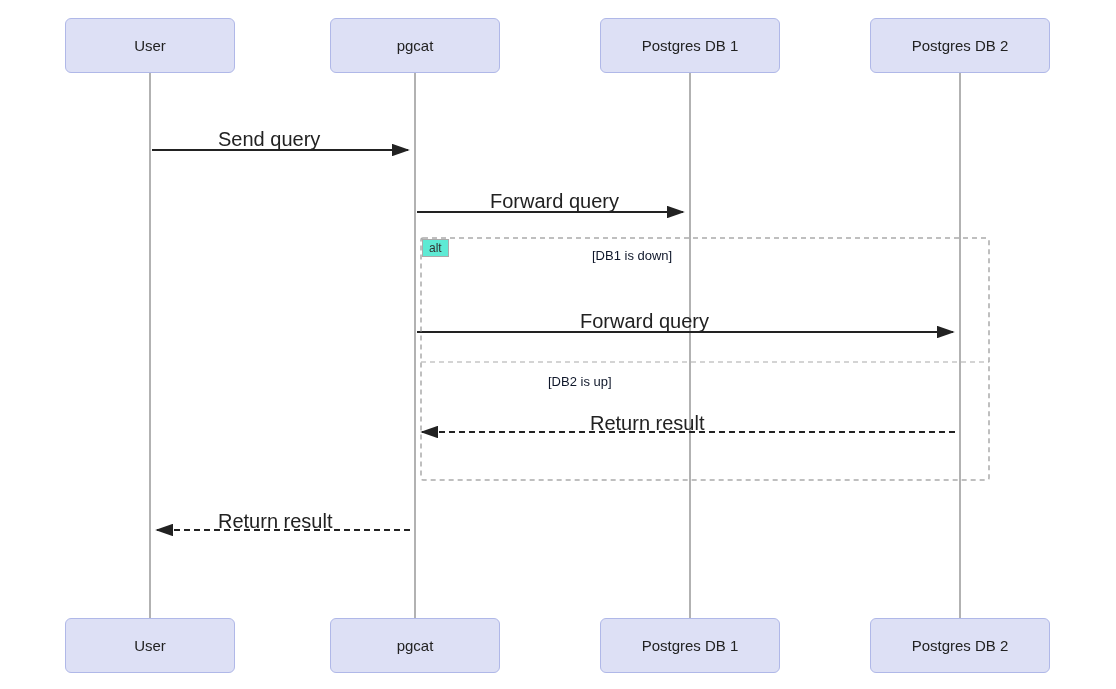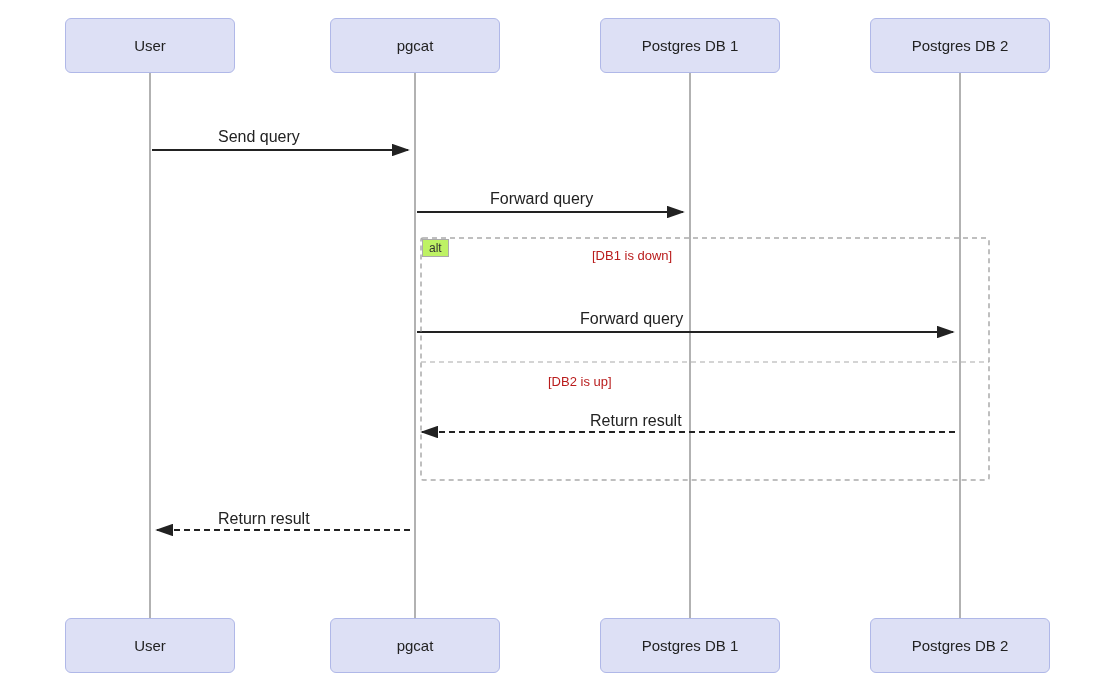--- a/index.html
+++ b/index.html
@@ -25,36 +25,36 @@
       display: flex;
       align-items: center;
       justify-content: center;
       font-size: 15px;
       color: #222;
       font-weight: 400;
     }
     
     .arrow-label {
       position: absolute;
-      font-size: 16px;
+      font-size: 20px;
       color: #222;
       white-space: nowrap;
     }
     .alt-label {
       position: absolute;
-      background: #bef264;
+      background: #5eead4;
       border: 1px solid #aaa;
       font-size: 12px;
       padding: 1px 6px;
       color: #333;
     }
     .condition-label {
       position: absolute;
       font-size: 13px;
-      color: #b91c1c;
+      color: #0f172a;
     }
     
     svg.arrows {
       position: absolute;
       top: 0;
       left: 0;
       width: 1116px;
       height: 689px;
       pointer-events: none;
     }

